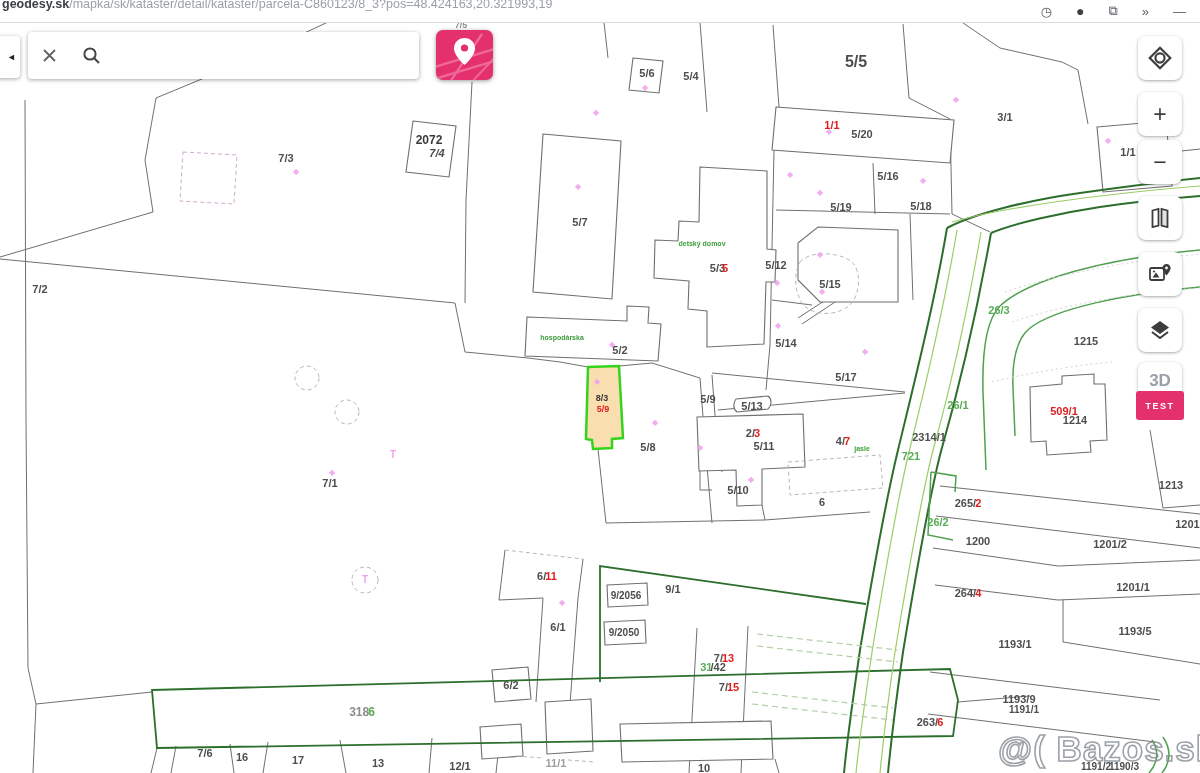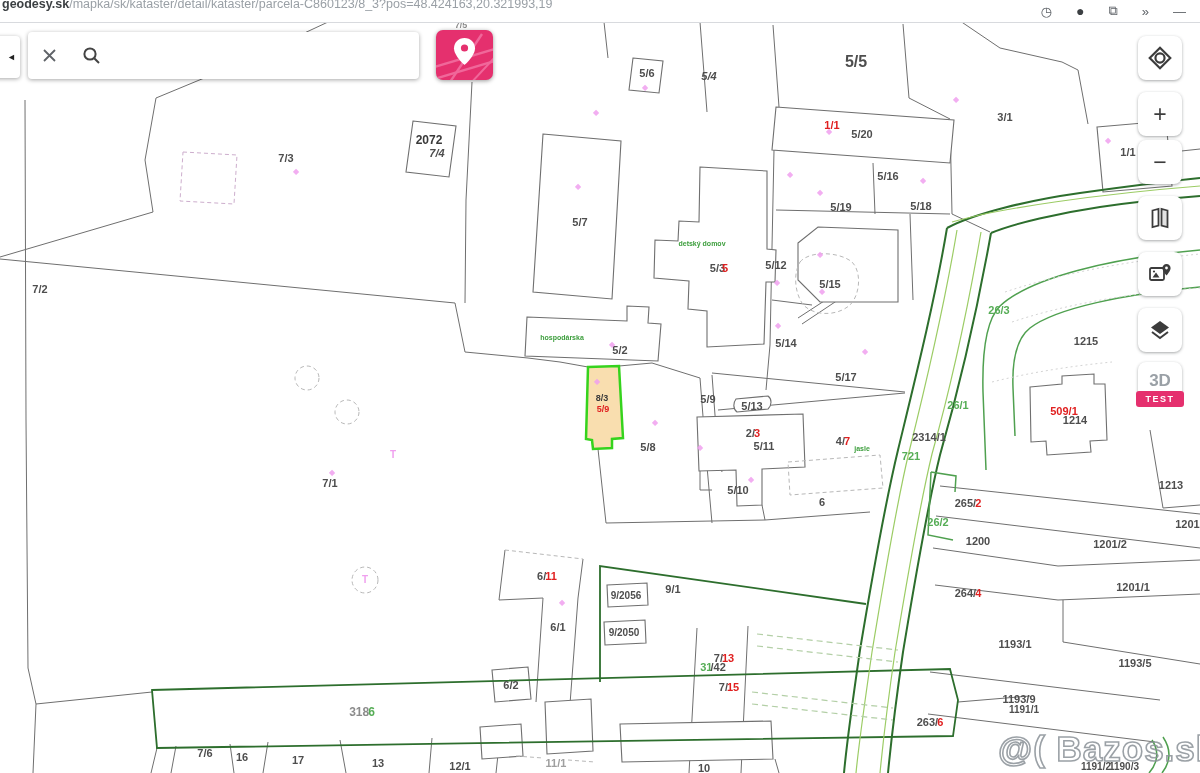--- a/index.html
+++ b/index.html
@@ -43,21 +43,21 @@
     overflow:hidden;}
   .sb-btn{width:42px;height:47px;display:flex;align-items:center;justify-content:center;}
   #pin-button{position:absolute;left:436px;top:30px;width:57px;height:50px;background:#e5306e;
     border-radius:7px;box-shadow:0 1px 4px rgba(0,0,0,.4);z-index:50;overflow:hidden;}
   
   .tb{position:absolute;left:1138px;width:44px;height:44px;background:#fff;border-radius:8px;
     box-shadow:0 1px 3px rgba(60,64,67,.45);z-index:50;display:flex;align-items:center;
     justify-content:center;}
   .tb.zoomtxt{font-size:23px;color:#3c3c3c;font-weight:normal;}
   #btn-3d{top:362px;height:38px;font-size:17px;font-weight:bold;color:#9aa0a6;}
-  #test-badge{position:absolute;left:1136px;top:391px;width:48px;height:16px;background:#e5306e;
+  #test-badge{position:absolute;left:1136px;top:391px;width:48px;height:29px;background:#e5306e;
     border-radius:3px;z-index:51;display:flex;align-items:center;justify-content:center;
     color:#fff;font-size:9px;font-weight:bold;letter-spacing:1.5px;}
 </style>
 </head>
 <body>
 
 <div id="stage">
 
   <svg id="mapcanvas" width="1200" height="773" viewBox="0 0 1200 773">
     <g>
@@ -181,21 +181,21 @@
   </svg>
 
   <div id="overlay">
       <div class="map-label" style="left: 40px; top: 289px; font-size: 11px;"><span style="color: rgb(78, 78, 78);">7/2</span></div>
       <div class="map-label" style="left: 286px; top: 158px; font-size: 11px;"><span style="color: rgb(78, 78, 78);">7/3</span></div>
       <div class="map-label" style="left: 429px; top: 140px; font-size: 12px;"><span style="color: rgb(58, 58, 58);">2072</span></div>
       <div class="map-label" style="left: 437px; top: 153px; font-size: 11px;"><span style="color: rgb(78, 78, 78); font-style: italic;">7/4</span></div>
       <div class="map-label" style="left: 461px; top: 25px; font-size: 9px;"><span style="color: rgb(140, 140, 140);">7/5</span></div>
       <div class="map-label" style="left: 580px; top: 222px; font-size: 11px;"><span style="color: rgb(78, 78, 78);">5/7</span></div>
       <div class="map-label" style="left: 647px; top: 73px; font-size: 11px;"><span style="color: rgb(78, 78, 78);">5/6</span></div>
-      <div class="map-label" style="left: 709px; top: 76px; font-size: 11px; font-style: italic;"><span style="color: rgb(78, 78, 78);">5/4</span></div>
+      <div class="map-label" style="left: 691px; top: 76px; font-size: 11px;"><span style="color: rgb(78, 78, 78);">5/4</span></div>
       <div class="map-label" style="left: 840px; top: 62px; font-size: 16px; margin-left: 16px;"><span style="color: rgb(78, 78, 78);">5/5</span></div>
       <div class="map-label" style="left: 832px; top: 125px; font-size: 11px;"><span style="color: rgb(224, 32, 32);">1/1</span></div>
       <div class="map-label" style="left: 862px; top: 134px; font-size: 11px;"><span style="color: rgb(78, 78, 78);">5/20</span></div>
       <div class="map-label" style="left: 1005px; top: 117px; font-size: 11px;"><span style="color: rgb(78, 78, 78);">3/1</span></div>
       <div class="map-label" style="left: 1128px; top: 152px; font-size: 11px;"><span style="color: rgb(78, 78, 78);">1/1</span></div>
       <div class="map-label" style="left: 888px; top: 176px; font-size: 11px;"><span style="color: rgb(78, 78, 78);">5/16</span></div>
       <div class="map-label" style="left: 841px; top: 207px; font-size: 11px;"><span style="color: rgb(78, 78, 78);">5/19</span></div>
       <div class="map-label" style="left: 921px; top: 206px; font-size: 11px;"><span style="color: rgb(78, 78, 78);">5/18</span></div>
       <div class="map-label" style="left: 776px; top: 265px; font-size: 11px;"><span style="color: rgb(78, 78, 78);">5/12</span></div>
       <div class="map-label" style="left: 719px; top: 268px; font-size: 11px;"><span style="color: rgb(78, 78, 78);">5/3</span><span style="color: rgb(224, 32, 32); margin-left: -3px;">5</span></div>
@@ -221,21 +221,21 @@
       <div class="map-label" style="left: 1064px; top: 411px; font-size: 11px;"><span style="color: rgb(224, 32, 32);">509/1</span></div>
       <div class="map-label" style="left: 1075px; top: 420px; font-size: 11px;"><span style="color: rgb(78, 78, 78);">1214</span></div>
       <div class="map-label" style="left: 1171px; top: 485px; font-size: 11px;"><span style="color: rgb(78, 78, 78);">1213</span></div>
       <div class="map-label" style="left: 968px; top: 503px; font-size: 11px;"><span style="color: rgb(78, 78, 78);">265/</span><span style="color: rgb(224, 32, 32); margin-left: -1px;">2</span></div>
       <div class="map-label" style="left: 938px; top: 522px; font-size: 11px;"><span style="color: rgb(86, 173, 86);">26/2</span></div>
       <div class="map-label" style="left: 978px; top: 541px; font-size: 11px;"><span style="color: rgb(78, 78, 78);">1200</span></div>
       <div class="map-label" style="left: 1110px; top: 544px; font-size: 11px;"><span style="color: rgb(78, 78, 78);">1201/2</span></div>
       <div class="map-label" style="left: 1192px; top: 524px; font-size: 11px;"><span style="color: rgb(78, 78, 78);">1201/1</span></div>
       <div class="map-label" style="left: 1133px; top: 587px; font-size: 11px;"><span style="color: rgb(78, 78, 78);">1201/1</span></div>
       <div class="map-label" style="left: 968px; top: 593px; font-size: 11px;"><span style="color: rgb(78, 78, 78);">264/</span><span style="color: rgb(224, 32, 32); margin-left: -1px;">4</span></div>
-      <div class="map-label" style="left: 1135px; top: 663px; font-size: 11px;"><span style="color: rgb(78, 78, 78);">1193/5</span></div>
+      <div class="map-label" style="left: 1135px; top: 631px; font-size: 11px;"><span style="color: rgb(78, 78, 78);">1193/5</span></div>
       <div class="map-label" style="left: 1015px; top: 644px; font-size: 11px;"><span style="color: rgb(78, 78, 78);">1193/1</span></div>
       <div class="map-label" style="left: 1019px; top: 699px; font-size: 11px;"><span style="color: rgb(78, 78, 78);">1193/9</span></div>
       <div class="map-label" style="left: 930px; top: 722px; font-size: 11px;"><span style="color: rgb(78, 78, 78);">263/</span><span style="color: rgb(224, 32, 32); margin-left: -1px;">6</span></div>
       <div class="map-label" style="left: 648px; top: 447px; font-size: 11px;"><span style="color: rgb(78, 78, 78); margin-top: 10px;">5/8</span></div>
       <div class="map-label" style="left: 738px; top: 490px; font-size: 11px;"><span style="color: rgb(78, 78, 78);">5/10</span></div>
       <div class="map-label" style="left: 822px; top: 502px; font-size: 11px;"><span style="color: rgb(78, 78, 78);">6</span></div>
       <div class="map-label" style="left: 547px; top: 576px; font-size: 11px;"><span style="color: rgb(78, 78, 78);">6/</span><span style="color: rgb(224, 32, 32); margin-left: -1px;">11</span></div>
       <div class="map-label" style="left: 673px; top: 589px; font-size: 11px;"><span style="color: rgb(78, 78, 78);">9/1</span></div>
       <div class="map-label" style="left: 626px; top: 596px; font-size: 10px;"><span style="color: rgb(78, 78, 78);">9/2056</span></div>
       <div class="map-label" style="left: 624px; top: 633px; font-size: 10px;"><span style="color: rgb(78, 78, 78);">9/2050</span></div>

